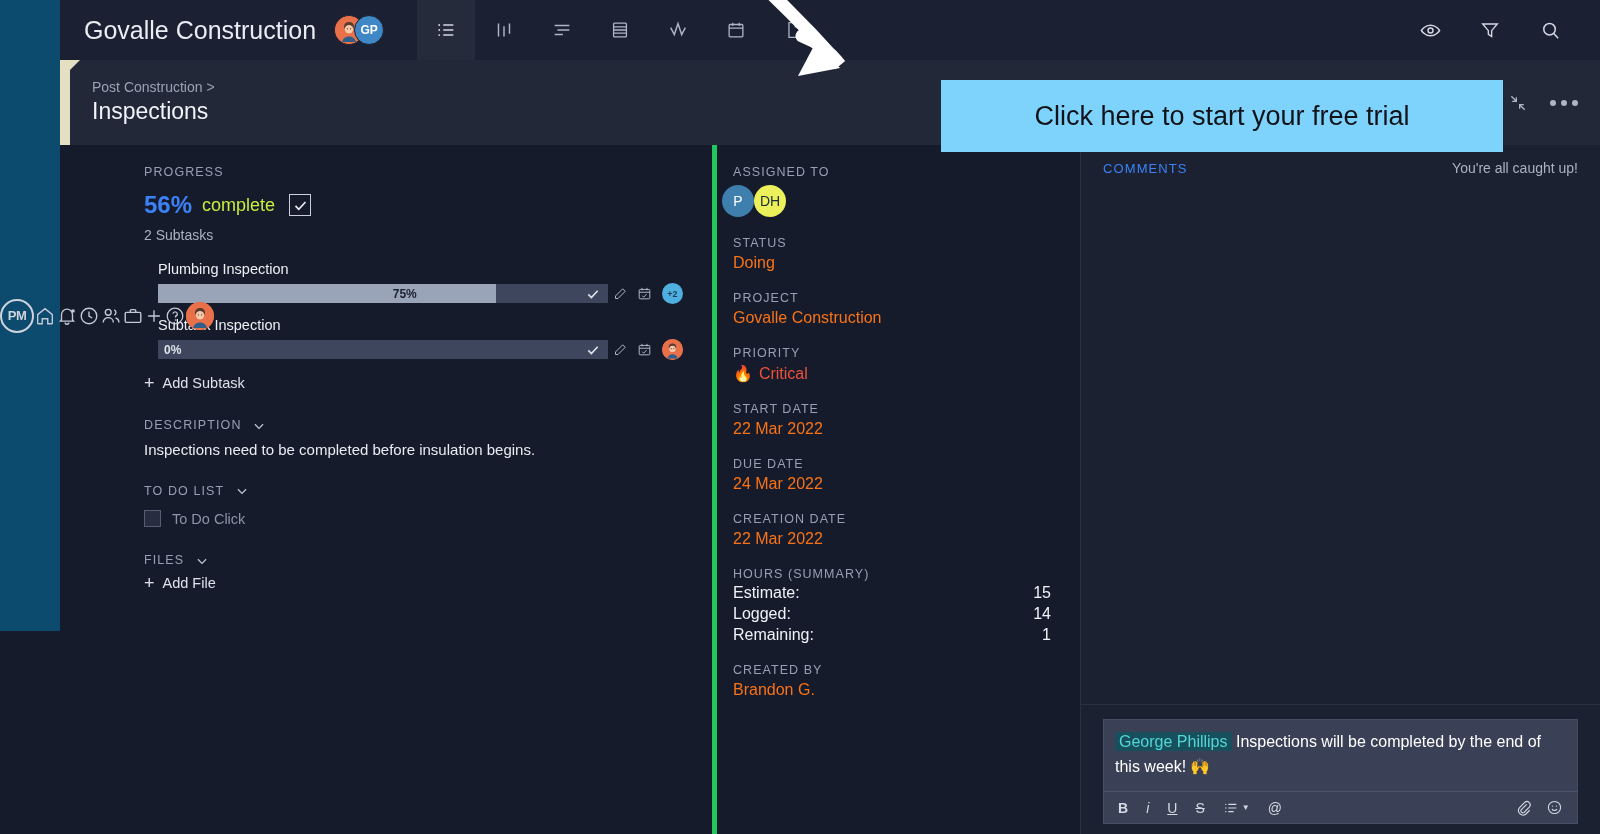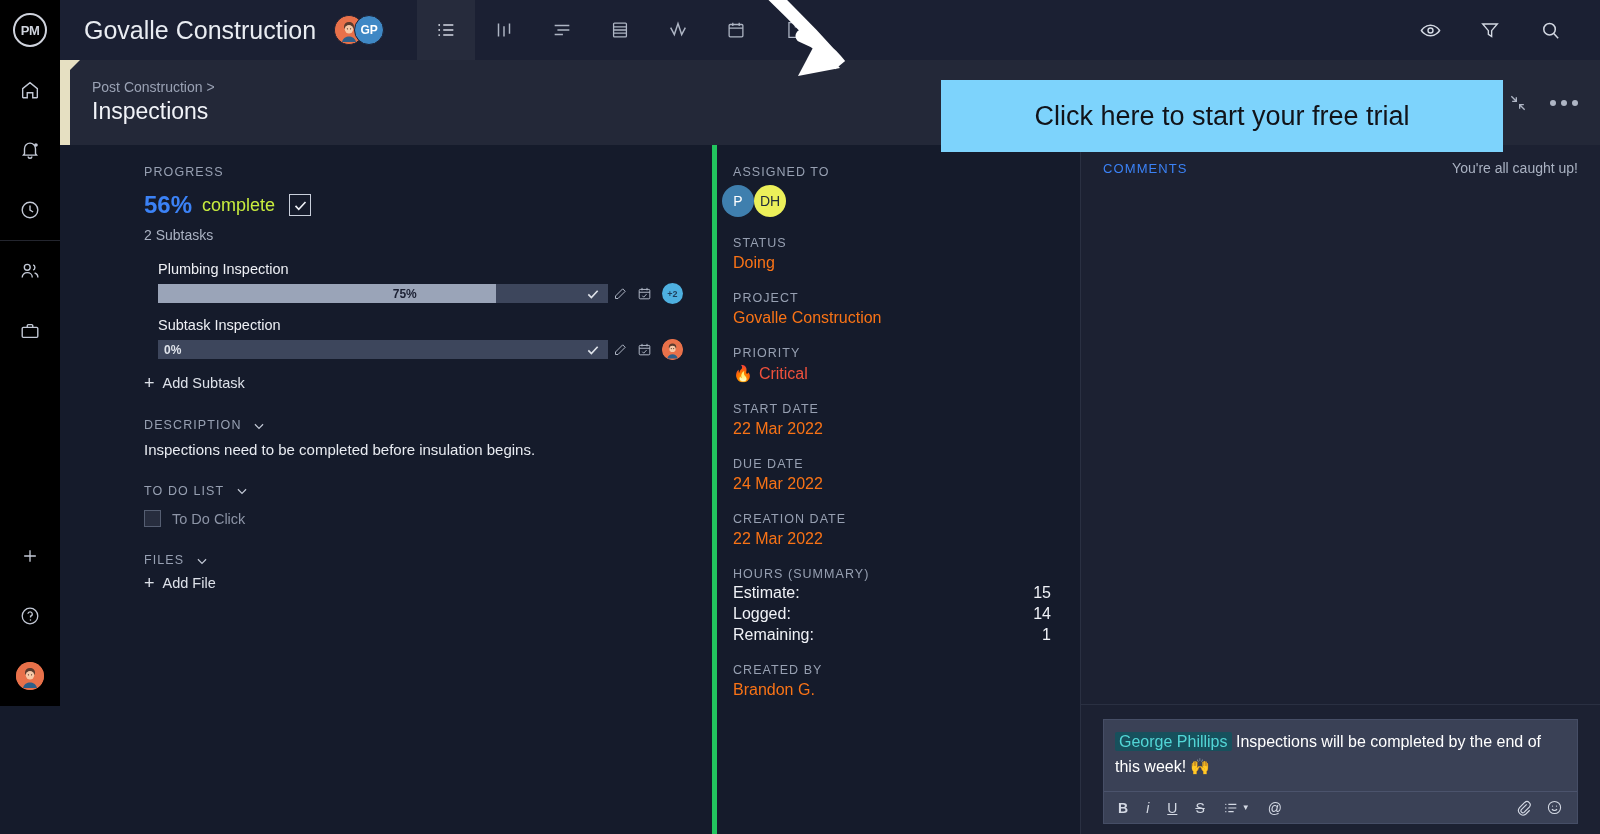--- a/index.html
+++ b/index.html
@@ -6,22 +6,22 @@
   html, body {
     width: 1600px; height: 834px;
     background: #151b2b;
     font-family: "Liberation Sans", sans-serif;
     overflow: hidden;
   }
   #app { position: relative; width: 1600px; height: 834px; display: flex; }
 
   
   .rail {
-    width: 60px; height: 706px; background: #000000;
-    display: flex; flex-direction: column; align-items: center;
+    width: 60px; height: 631px; background: #0c4a6e;
+    display: flex; flex-direction: row; align-items: center;
     flex: 0 0 60px; position: relative; z-index: 5;
   }
   .rail-logo {
     width: 60px; height: 60px; display: flex; align-items: center; justify-content: center;
   }
   .logo-circle {
     width: 34px; height: 34px; border-radius: 50%; border: 2px solid #cfd3dd;
     display: flex; align-items: center; justify-content: center;
     font-size: 13px; font-weight: bold; color: #cfd3dd; letter-spacing: -0.5px;
   }

